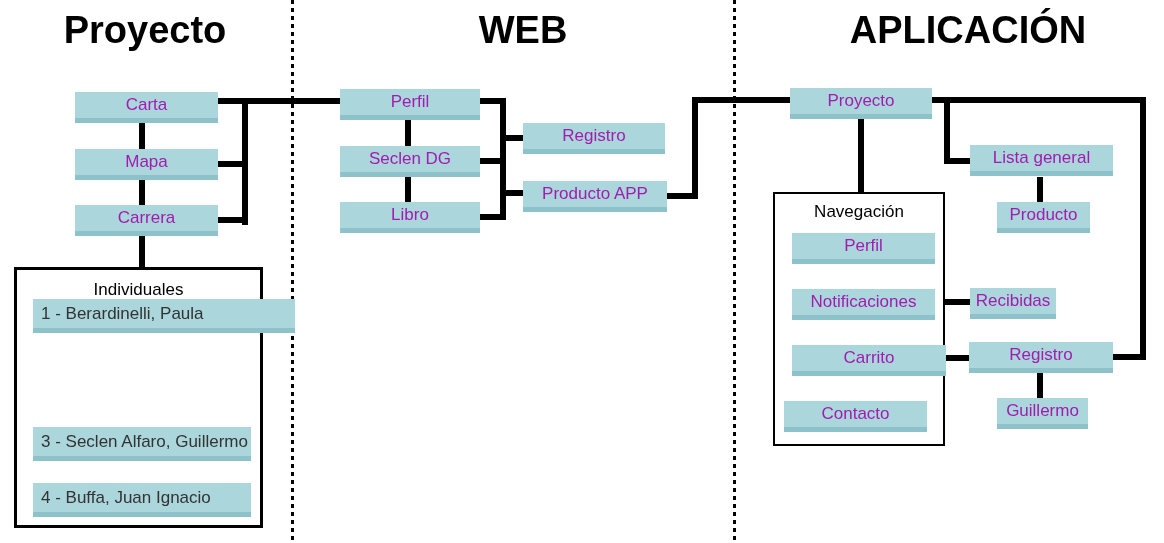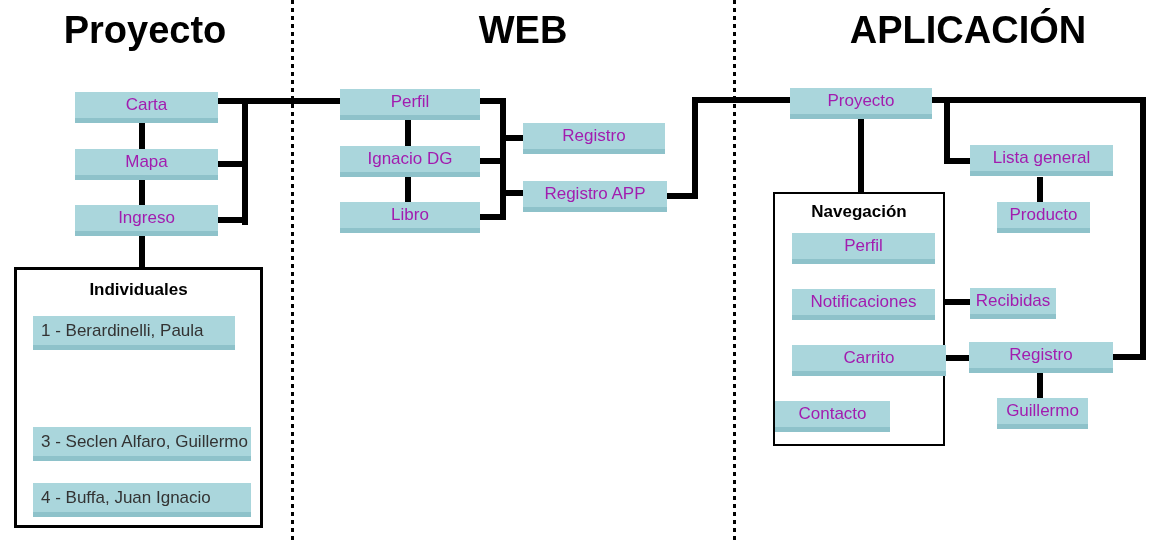--- a/index.html
+++ b/index.html
@@ -38,21 +38,21 @@
     box-sizing: border-box;
     background: #ffffff;
     border: 2px solid #000000;
   }
   .group.thick { border-width: 3px; }
   .group-title {
     position: absolute;
     left: 0;
     width: 100%;
     text-align: center;
-    font-weight: 700;
+    font-weight: 400;
     font-size: 17px;
     color: #000000;
     white-space: nowrap;
   }
   .item {
     position: absolute;
     box-sizing: border-box;
     height: 34px;
     background: var(--fill, #aad6dc);
     border-bottom: 5px solid var(--edge, #8ec2ca);
@@ -81,42 +81,42 @@
 
   <div class="dot" style="left:291px"></div>
   <div class="dot" style="left:733px"></div>
 
   <div class="hdr" style="left:0; top:10px; width:290px">Proyecto</div>
   <div class="hdr" style="left:340px; top:10px; width:366px">WEB</div>
   <div class="hdr" style="left:756px; top:10px; width:424px">APLICACIÓN</div>
 
   <div class="node" style="left:75px; top:92px; width:143px">Carta</div>
   <div class="node" style="left:75px; top:149px; width:143px">Mapa</div>
-  <div class="node" style="left:75px; top:205px; width:143px">Ingreso</div>
+  <div class="node" style="left:75px; top:205px; width:143px">Carrera</div>
 
   <div class="v" style="left:139px; top:123px; height:26px"></div>
   <div class="v" style="left:139px; top:180px; height:25px"></div>
   <div class="v" style="left:139px; top:236px; height:31px"></div>
   <div class="h" style="left:218px; top:98px; width:122px"></div>
   <div class="v" style="left:242px; top:98px; height:127px"></div>
   <div class="h" style="left:218px; top:161px; width:30px"></div>
   <div class="h" style="left:218px; top:217px; width:30px"></div>
 
   <div class="group thick" style="left:14px; top:267px; width:249px; height:261px">
     <div class="group-title" style="top:10px">Individuales</div>
-    <div class="item" style="left:16px; top:46px; width:202px">1 - Berardinelli, Paula</div>
+    <div class="item" style="left:16px; top:29px; width:262px">1 - Berardinelli, Paula</div>
     <div class="item" style="left:16px; top:157px; width:218px">3 - Seclen Alfaro, Guillermo</div>
     <div class="item" style="left:16px; top:213px; width:218px">4 - Buffa, Juan Ignacio</div>
   </div>
 
   <div class="node" style="left:340px; top:89px; width:140px">Perfil</div>
-  <div class="node" style="left:340px; top:146px; width:140px">Ignacio DG</div>
+  <div class="node" style="left:340px; top:146px; width:140px">Seclen DG</div>
   <div class="node" style="left:340px; top:202px; width:140px">Libro</div>
   <div class="node" style="left:523px; top:123px; width:142px">Registro</div>
-  <div class="node" style="left:523px; top:181px; width:144px">Registro APP</div>
+  <div class="node" style="left:523px; top:181px; width:144px">Producto APP</div>
 
   <div class="v" style="left:405px; top:120px; height:26px"></div>
   <div class="v" style="left:405px; top:177px; height:25px"></div>
   <div class="h" style="left:480px; top:98px; width:26px"></div>
   <div class="v" style="left:500px; top:98px; height:122px"></div>
   <div class="h" style="left:500px; top:135px; width:23px"></div>
   <div class="h" style="left:480px; top:158px; width:20px"></div>
   <div class="h" style="left:500px; top:190px; width:23px"></div>
   <div class="h" style="left:480px; top:214px; width:20px"></div>
   <div class="h" style="left:667px; top:193px; width:31px"></div>
@@ -139,16 +139,16 @@
   <div class="v" style="left:1037px; top:177px; height:25px"></div>
   <div class="h" style="left:933px; top:299px; width:37px"></div>
   <div class="h" style="left:933px; top:355px; width:36px"></div>
   <div class="v" style="left:1037px; top:373px; height:25px"></div>
 
   <div class="group" style="left:773px; top:192px; width:172px; height:254px">
     <div class="group-title" style="top:8px">Navegación</div>
     <div class="node" style="left:17px; top:95px; width:143px">Notificaciones</div>
     <div class="node" style="left:17px; top:39px; width:143px">Perfil</div>
     <div class="node" style="left:17px; top:151px; width:154px">Carrito</div>
-    <div class="node" style="left:0; top:207px; width:115px">Contacto</div>
+    <div class="node" style="left:9px; top:207px; width:143px">Contacto</div>
   </div>
 
 </div>
 
 </body></html>

